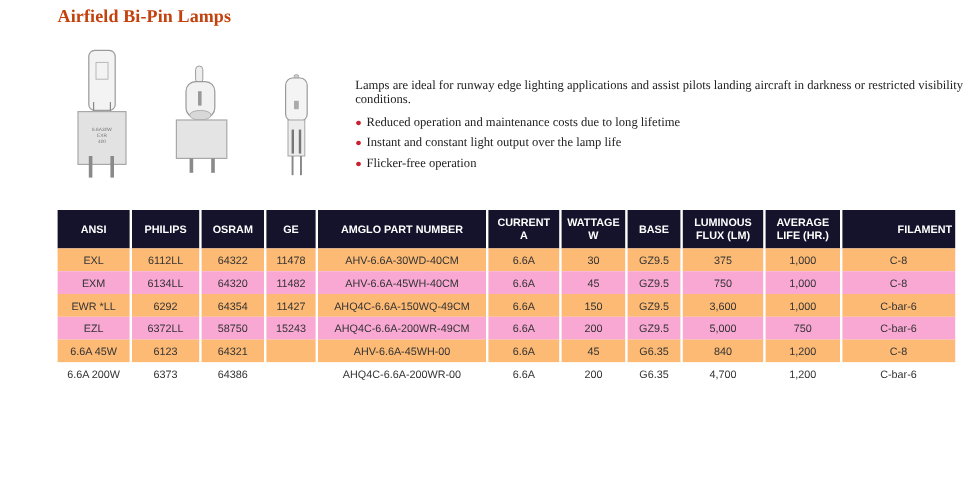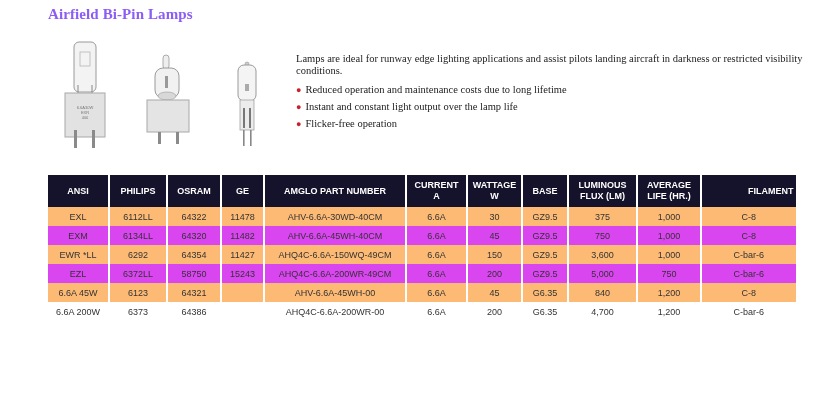--- a/index.html
+++ b/index.html
@@ -3,47 +3,47 @@
 <meta charset="utf-8">
 <style>
   html, body { margin: 0; padding: 0; }
   body {
     width: 815px; height: 410px; background: #ffffff; position: relative; overflow: hidden;
     font-family: "Liberation Sans", sans-serif;
   }
   .title {
     position: absolute; left: 48px; top: 6px;
     font-family: "Liberation Serif", serif; font-weight: bold; font-size: 15px;
-    color: #8b5cf6; letter-spacing: 0.1px;
+    color: #c2410c; letter-spacing: 0.1px;
   }
   .images { position: absolute; left: 40px; top: 30px; width: 250px; height: 130px; }
   .desc {
     position: absolute; left: 296px; top: 53px; width: 515px;
     font-family: "Liberation Serif", serif; font-size: 10.5px; color: #222; line-height: 12px;
   }
-  .desc p { margin: 0 0 6px 0; }
+  .desc p { margin: 13px 0 6px 0; }
   .desc ul { list-style: none; margin: 0; padding: 0; }
   .desc li { margin: 0 0 4px 0; height: 13px; line-height: 13px; }
   .bullet { color: #c8202e; margin-right: 4px; font-size: 9px; }
   table.spec {
     position: absolute; left: 48px; top: 175px; border-collapse: collapse;
     font-family: Liberation Sans, sans-serif; font-size: 9px; color: #333;
   }
   table.spec th {
     background: #15122b; color: #ffffff; font-weight: bold; font-size: 9px; line-height: 11px;
     height: 32px; padding: 0 2px; text-align: center; border-right: 2px solid #ffffff;
     box-sizing: border-box;
   }
   table.spec th:last-child { border-right: none; padding-left: 46px; }
   table.spec td {
     height: 19px; padding: 0 2px; text-align: center; border-right: 2px solid #ffffff;
     box-sizing: border-box; white-space: nowrap;
   }
   table.spec td:last-child { border-right: none; }
-  table.spec tr.even td { background: #d946ef; }
+  table.spec tr.even td { background: #f9a8d4; }
   table.spec tr.odd td { background: #fdba74; }
   table.spec tr.nobg td { background: #ffffff; }
 </style>
 </head>
 <body>
 
 <div class="title">Airfield Bi-Pin Lamps</div>
 
 <div class="images">
   <svg width="250" height="130" viewBox="0 0 250 130">

